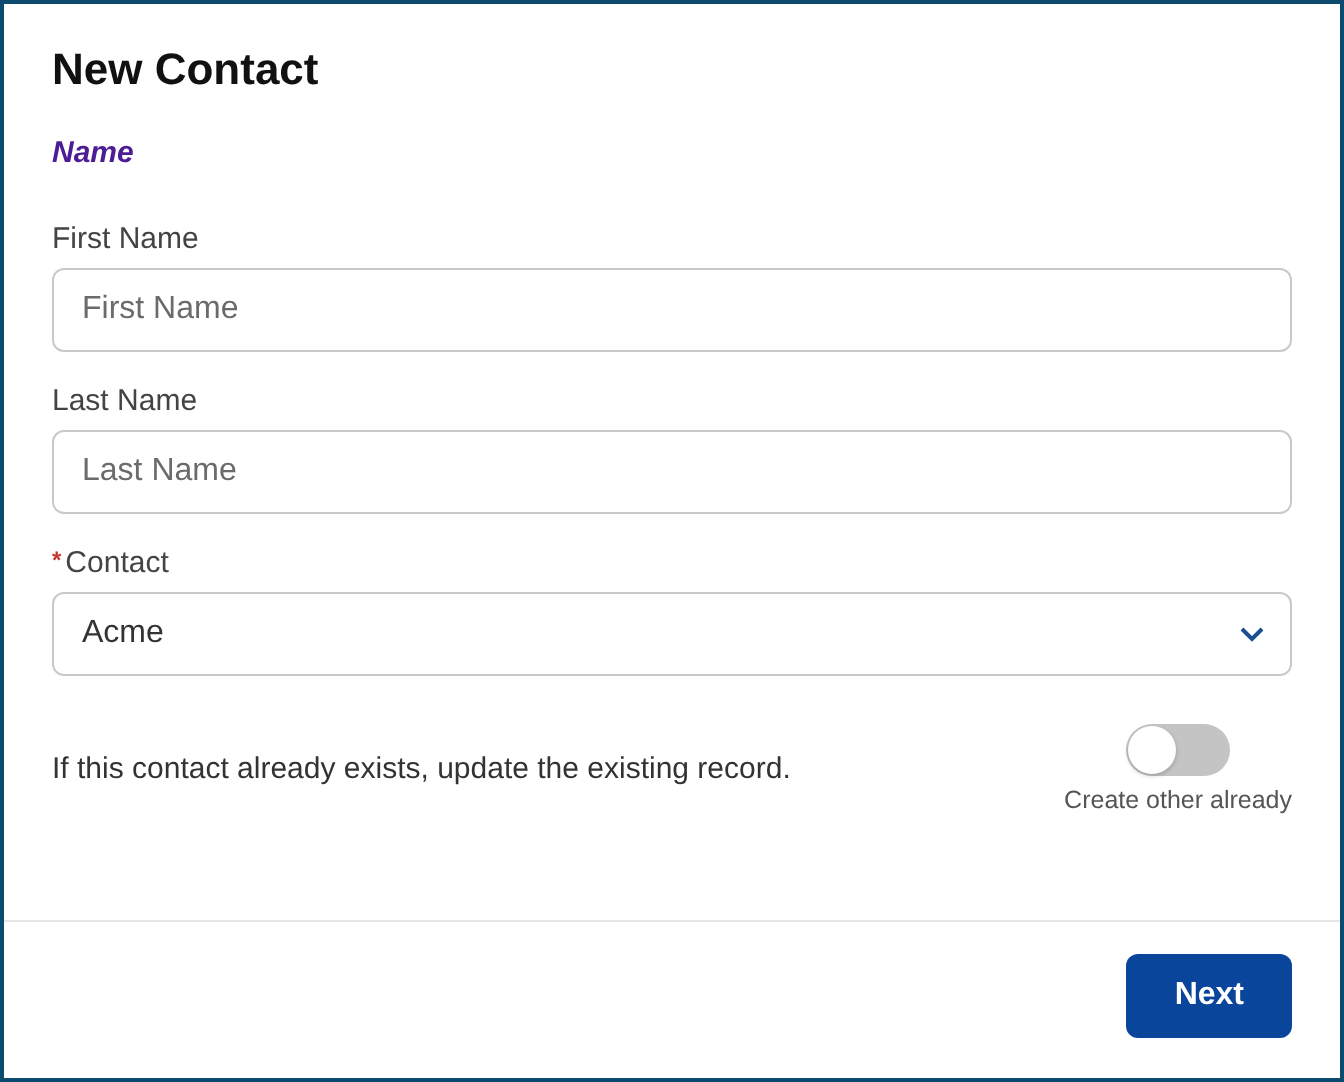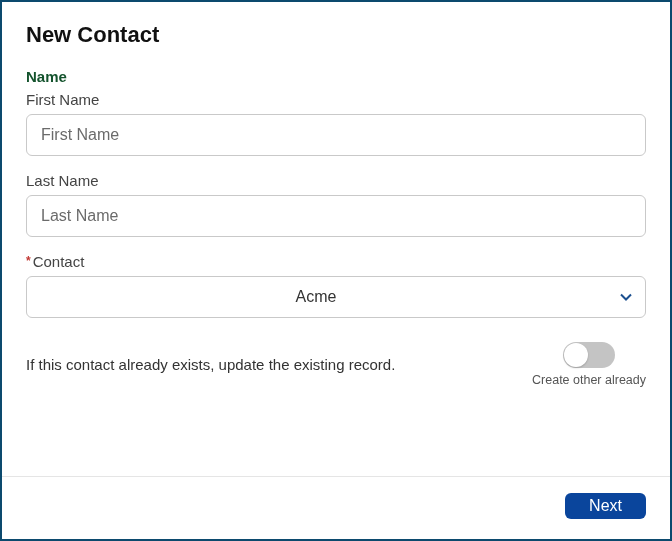--- a/index.html
+++ b/index.html
@@ -28,22 +28,23 @@
     }
     .page-title {
       font-size: 22px;
       font-weight: 700;
       color: #111;
       margin-bottom: 20px;
     }
     .section-title {
       font-size: 15px;
       font-weight: 700;
-      color: #14532d;
-      margin-bottom: 6px;
+      color: #4c1d95;
+      margin-bottom: 26px;
+      font-style: italic;
     }
     .field-label {
       font-size: 15px;
       color: #444;
       margin-bottom: 6px;
       display: block;
     }
     .required-mark {
       color: #c23934;
       font-weight: 700;
@@ -67,21 +68,20 @@
       color: #6b6b6b;
     }
     .select-wrap {
       position: relative;
     }
     .select-input {
       appearance: none;
       -webkit-appearance: none;
       padding-right: 54px;
       cursor: pointer;
-      justify-content: center;
     }
     .select-caret {
       position: absolute;
       right: 14px;
       top: 50%;
       transform: translateY(-50%);
       pointer-events: none;
     }
     .select-caret svg {
       display: block;
@@ -132,24 +132,24 @@
     .footer {
       border-top: 1px solid #e5e5e5;
       padding: 16px 24px 20px 24px;
       display: flex;
       justify-content: flex-end;
     }
     .btn-primary {
       background: #0a459c;
       color: #fff;
       border: none;
-      height: 26px;
+      height: 42px;
       padding: 0 24px;
       font-size: 16px;
-      font-weight: 400;
+      font-weight: 700;
       border-radius: 6px;
       cursor: pointer;
     }
   </style>
 </head>
 <body>
 
 <div class="modal">
   <div class="modal-body">
 

